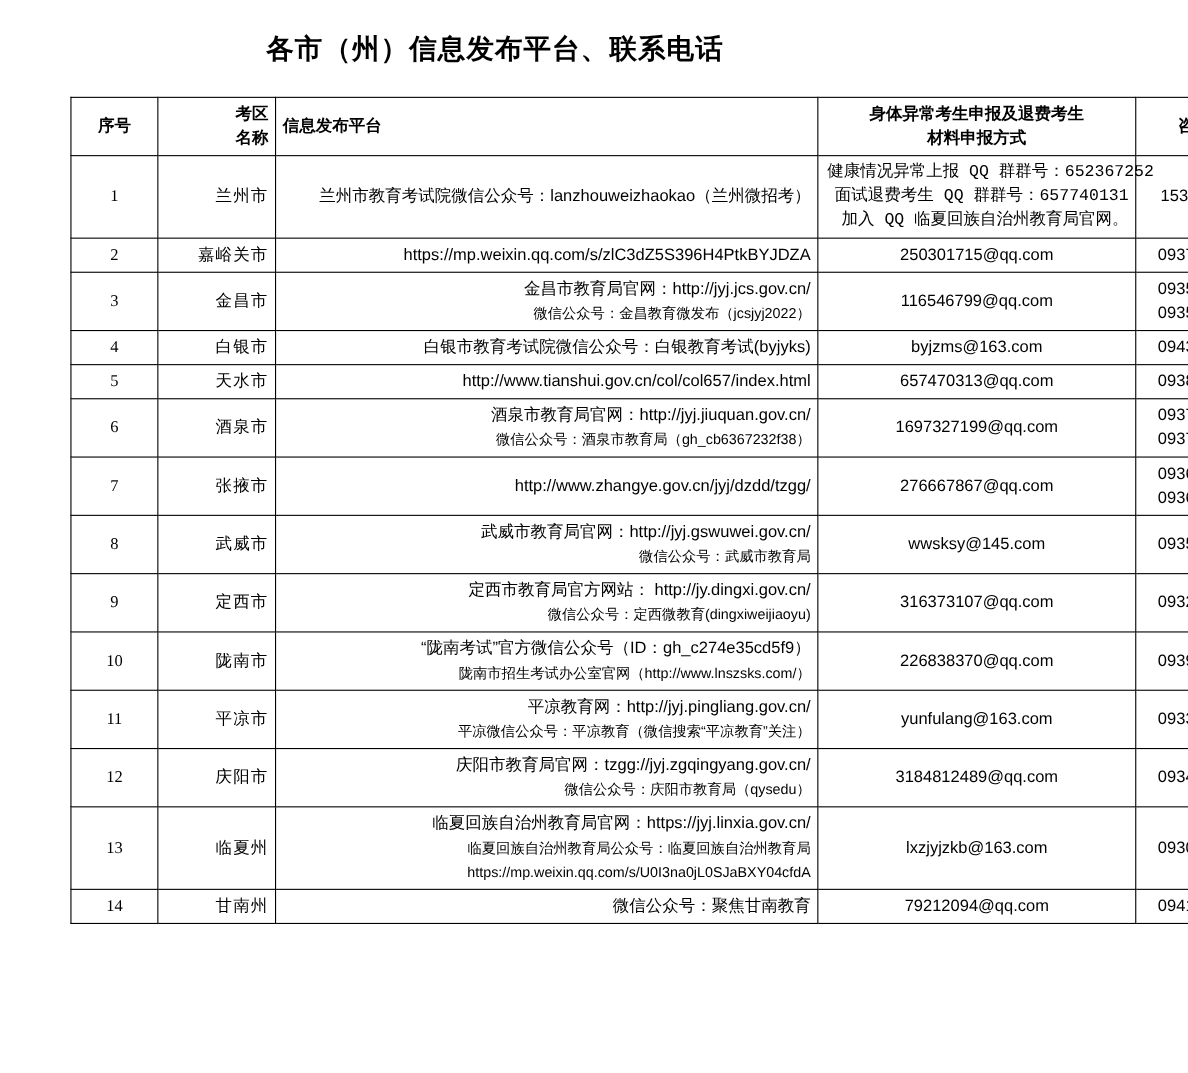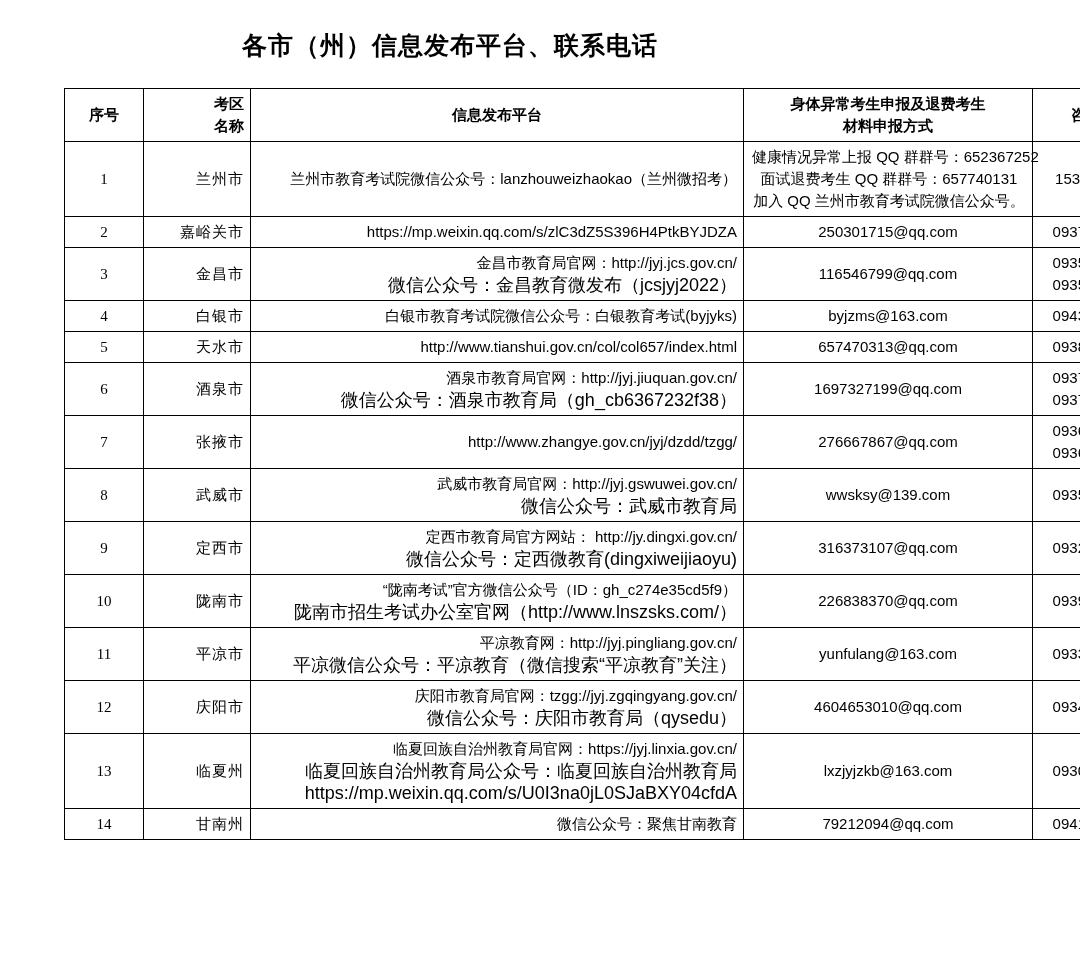--- a/index.html
+++ b/index.html
@@ -69,69 +69,70 @@
     font-size: 14.5px;
     line-height: 23px;
     padding-left: 10px;
   }
   td.c-mat {
     font-family: "Liberation Sans", "DejaVu Sans", sans-serif;
     font-size: 14.5px;
     line-height: 23px;
   }
   td.c-mat.left {
-    text-align: center;
+    text-align: right;
     padding-left: 8px;
+    font-family: Liberation Mono, monospace;
   }
   td.c-tel {
     font-family: "Liberation Sans", "DejaVu Sans", sans-serif;
     font-size: 14.5px;
     line-height: 23px;
   }
   .ln { display: block; white-space: nowrap; }
-  .ln.small { font-size: 18px; }
+  .ln.small { font-size: 13px; }
   .hdr-sub { display: block; }
 </style>
 </head>
 <body>
 
 <div class="page">
 
   <div class="title-block">
     <div class="title-line">各市（州）信息发布平台、联系电话</div>
   </div>
 
   <div class="table-wrap">
     <table class="main">
       <thead>
         <tr>
           <th class="c-idx">序号</th>
           <th class="c-area">
             <span class="hdr-sub">考区</span>
             <span class="hdr-sub">名称</span>
           </th>
-          <th class="c-plat" style="text-align:center">信息发布平台</th>
+          <th class="c-plat" style="text-align:left">信息发布平台</th>
           <th class="c-mat">
             <span class="hdr-sub">身体异常考生申报及退费考生</span>
             <span class="hdr-sub">材料申报方式</span>
           </th>
           <th class="c-tel">咨询电话</th>
         </tr>
       </thead>
       <tbody id="tbody">
           <tr>
             <td class="c-idx">1</td>
             <td class="c-area">兰州市</td>
             <td class="c-plat">
               <span class="ln">兰州市教育考试院微信公众号：lanzhouweizhaokao（兰州微招考）</span>
             </td>
             <td class="c-mat left">
               <span class="ln">健康情况异常上报 QQ 群群号：652367252</span>
               <span class="ln">面试退费考生 QQ 群群号：657740131</span>
-              <span class="ln">加入 QQ 兰州市教育考试院微信公众号。</span>
+              <span class="ln">加入 QQ 临夏回族自治州教育局官网。</span>
             </td>
             <td class="c-tel">
               <span class="ln">15343601890</span>
             </td>
           </tr>
           <tr>
             <td class="c-idx">2</td>
             <td class="c-area">嘉峪关市</td>
             <td class="c-plat">
               <span class="ln">https://mp.weixin.qq.com/s/zlC3dZ5S396H4PtkBYJDZA</span>
@@ -214,21 +215,21 @@
             </td>
           </tr>
           <tr>
             <td class="c-idx">8</td>
             <td class="c-area">武威市</td>
             <td class="c-plat">
               <span class="ln">武威市教育局官网：http://jyj.gswuwei.gov.cn/</span>
               <span class="ln small">微信公众号：武威市教育局</span>
             </td>
             <td class="c-mat">
-              <span class="ln">wwsksy@139.com</span>
+              <span class="ln">wwsksy@145.com</span>
             </td>
             <td class="c-tel">
               <span class="ln">0935-2213464</span>
             </td>
           </tr>
           <tr>
             <td class="c-idx">9</td>
             <td class="c-area">定西市</td>
             <td class="c-plat">
               <span class="ln">定西市教育局官方网站： http://jy.dingxi.gov.cn/</span>
@@ -270,21 +271,21 @@
             </td>
           </tr>
           <tr>
             <td class="c-idx">12</td>
             <td class="c-area">庆阳市</td>
             <td class="c-plat">
               <span class="ln">庆阳市教育局官网：tzgg://jyj.zgqingyang.gov.cn/</span>
               <span class="ln small">微信公众号：庆阳市教育局（qysedu）</span>
             </td>
             <td class="c-mat">
-              <span class="ln">4604653010@qq.com</span>
+              <span class="ln">3184812489@qq.com</span>
             </td>
             <td class="c-tel">
               <span class="ln">0934-8684150</span>
             </td>
           </tr>
           <tr>
             <td class="c-idx">13</td>
             <td class="c-area">临夏州</td>
             <td class="c-plat">
               <span class="ln">临夏回族自治州教育局官网：https://jyj.linxia.gov.cn/</span>

